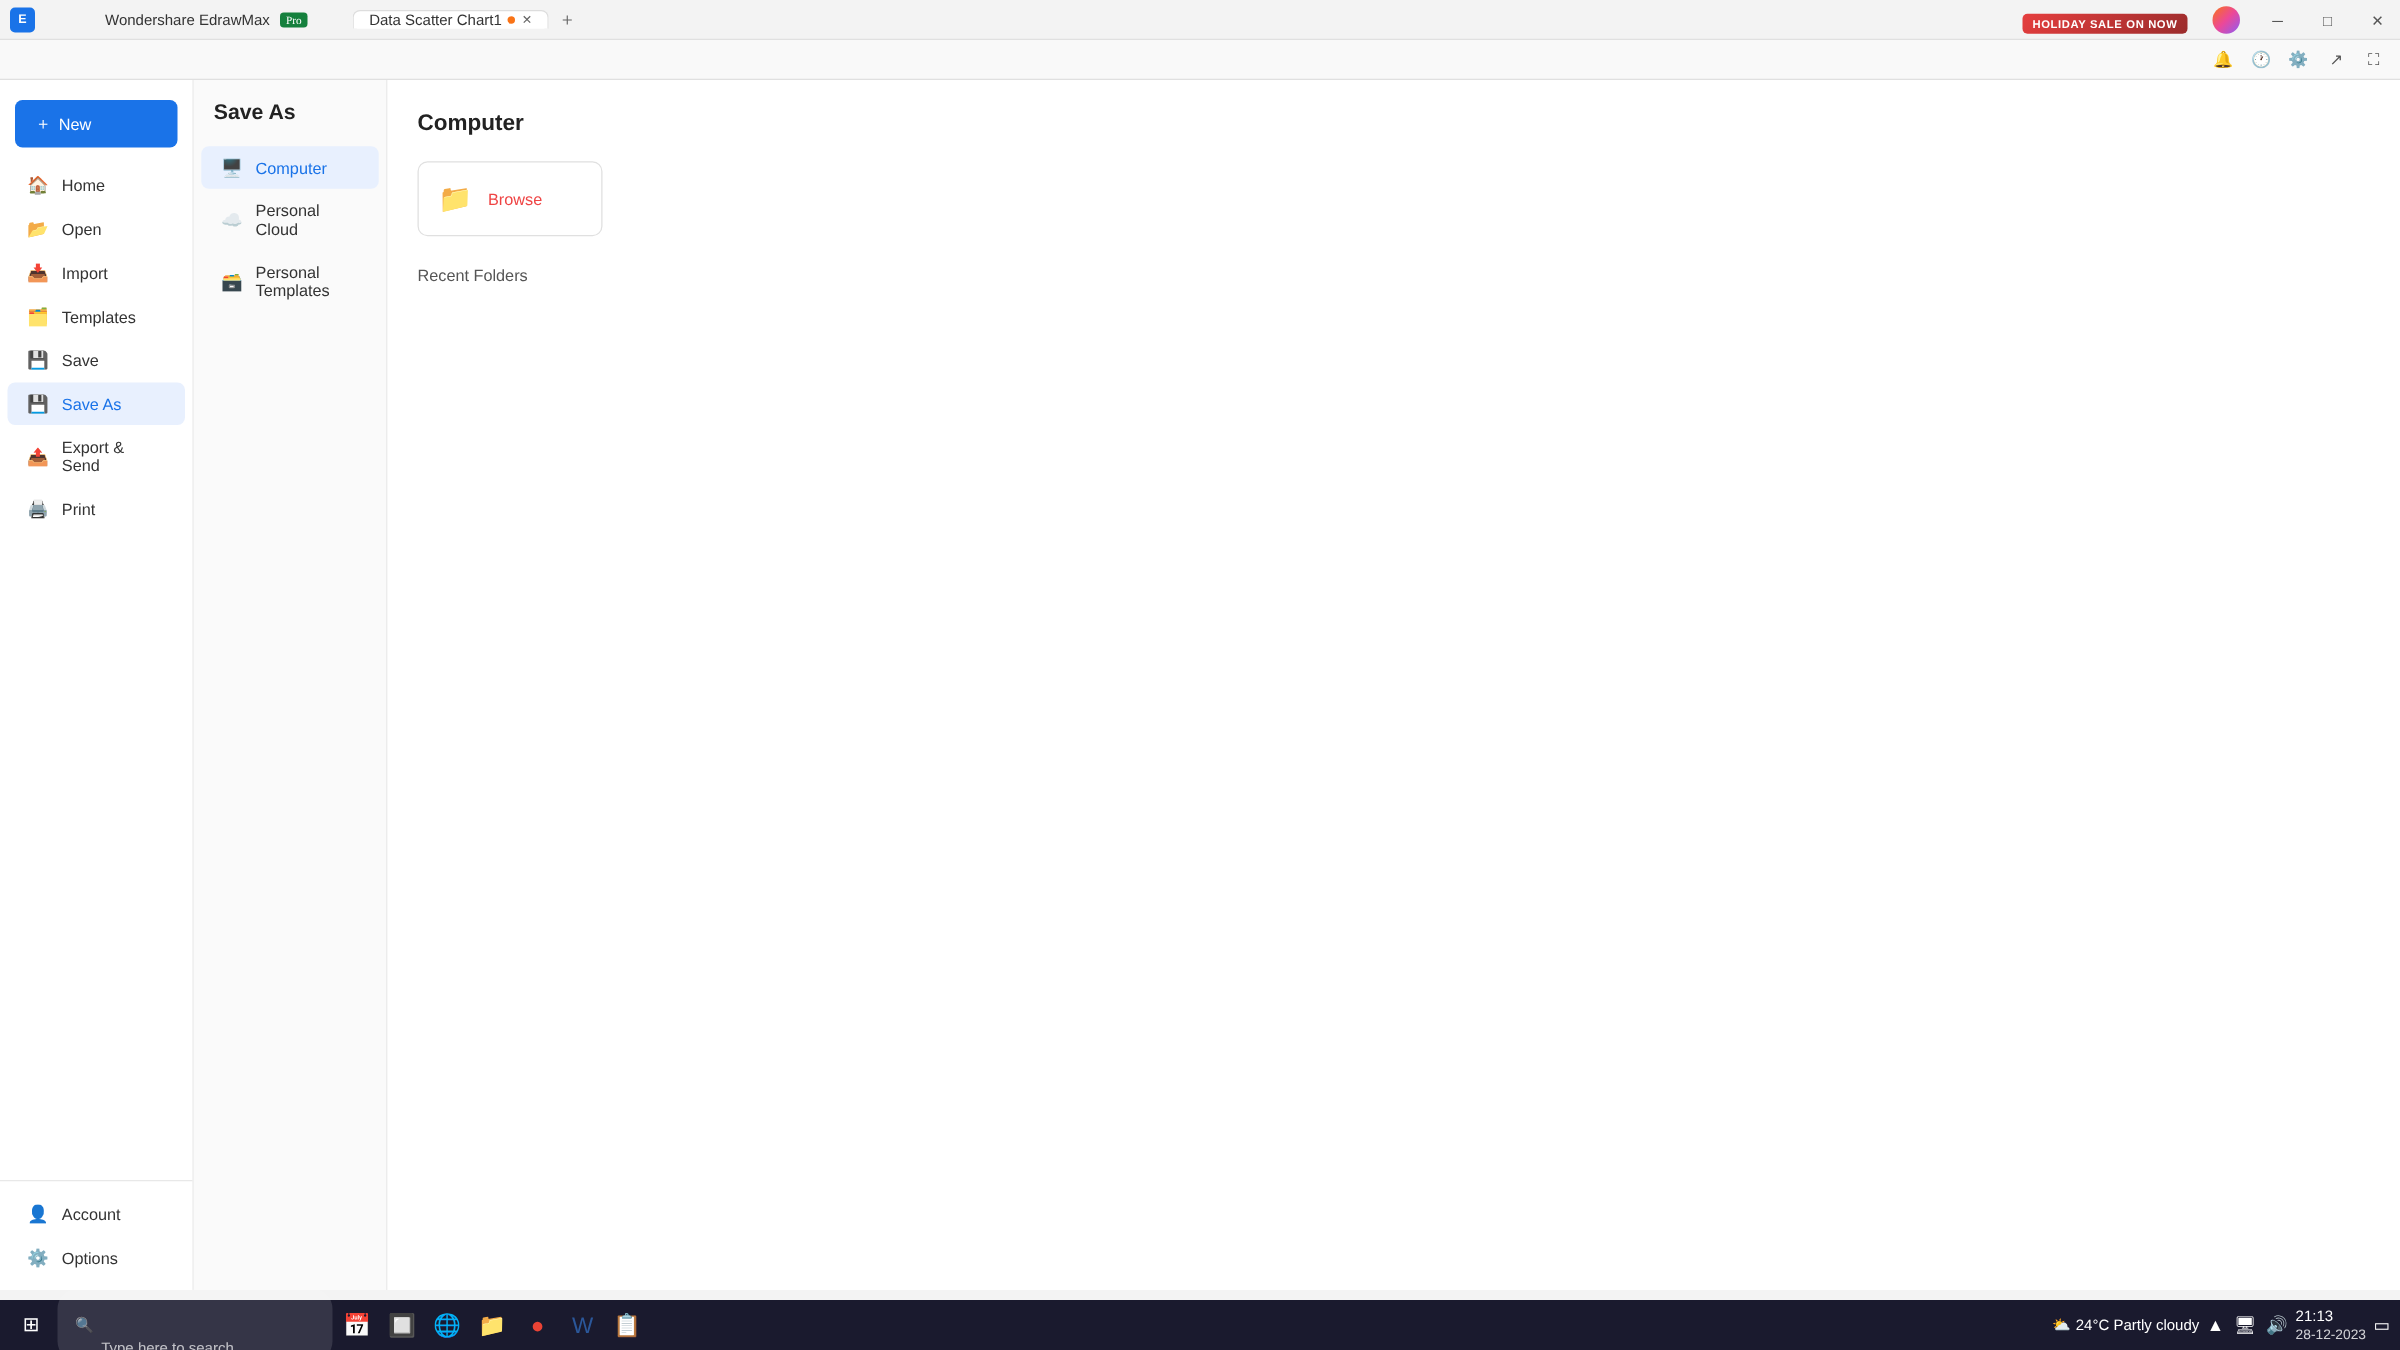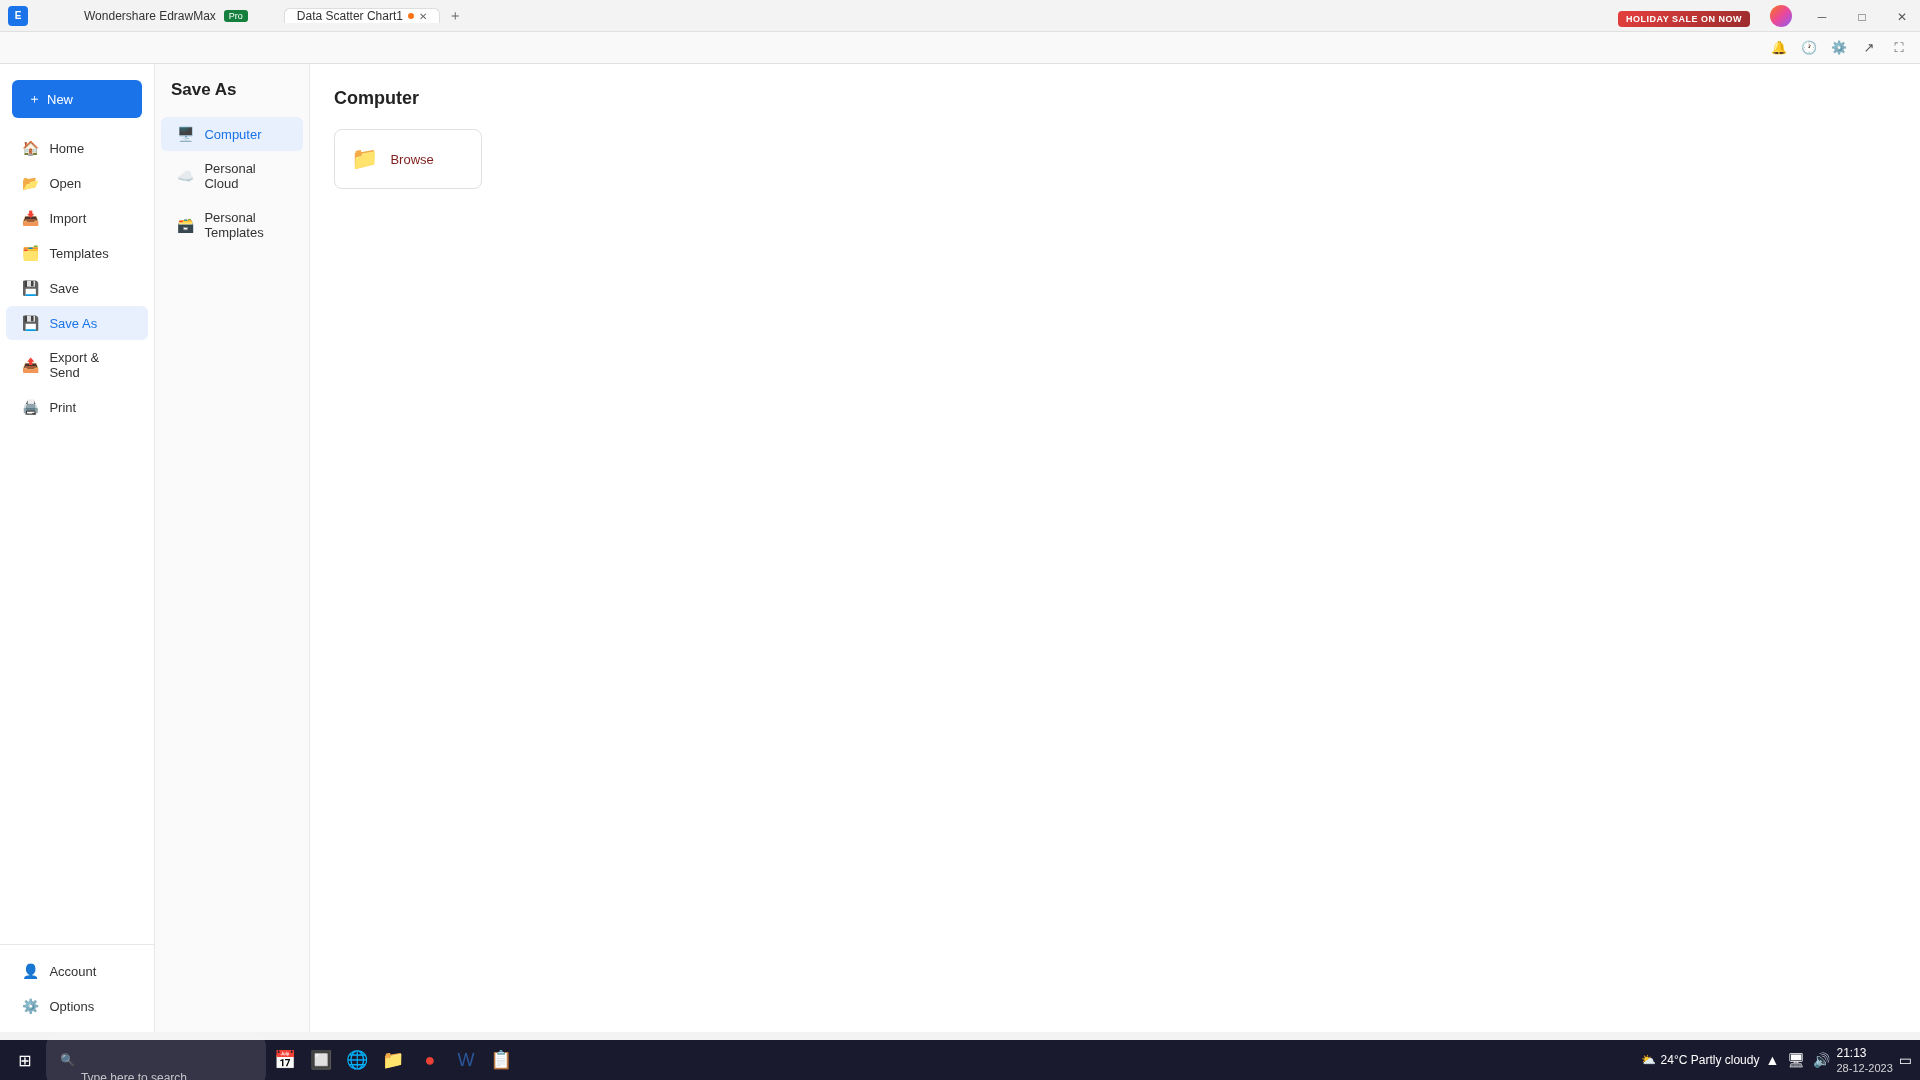--- a/index.html
+++ b/index.html
@@ -25,21 +25,21 @@
       background: #1a73e8;
       border-radius: 4px;
       display: flex; align-items: center; justify-content: center;
       color: white; font-size: 10px; font-weight: bold;
     }
     .app-name {
       font-size: 12px; color: #333; margin-left: 48px;
     }
     .pro-badge {
       background: #15803d; color: white;
-      font-size: 9px; padding: 1px 5px; border-radius: 3px;
+      font-size: 9px; padding: 1px 5px; border-radius: 3px; font-family: Liberation Serif, serif;
     }
     .tab {
       display: flex; align-items: center; gap: 5px;
       background: white; padding: 0 12px; border-radius: 6px 6px 0 0;
       font-size: 12px; color: #333; cursor: pointer;
       border: 1px solid #ddd; border-bottom: none;
     }
     .tab-dot {
       width: 6px; height: 6px; border-radius: 50%; background: #f97316;
     }
@@ -182,21 +182,21 @@
       border-radius: 8px;
       cursor: pointer;
       background: white;
       margin-bottom: 24px;
     }
     .folder-icon {
       font-size: 22px;
     }
     .browse-label {
       font-size: 13px;
-      color: #7f1d1d;
+      color: #ef4444;
     }
     .recent-folders-label {
       font-size: 13px;
       color: #555;
       font-weight: 500;
     }
 
     
     .taskbar {
       position: absolute;
@@ -355,20 +355,21 @@
       <span>Personal Templates</span>
     </div>
   </div>
 
   <div class="content-area">
     <div class="content-title">Computer</div>
     <div class="browse-card">
       <span class="folder-icon">📁</span>
       <span class="browse-label">Browse</span>
     </div>
+    <div class="recent-folders-label">Recent Folders</div>
   </div>
 
 </div>
 
 <div class="taskbar">
   <div class="taskbar-left">
     <div class="start-btn">⊞</div>
     <div class="search-bar">
       <span class="search-icon">🔍</span>
       <span class="search-input-display">Type here to search</span>

